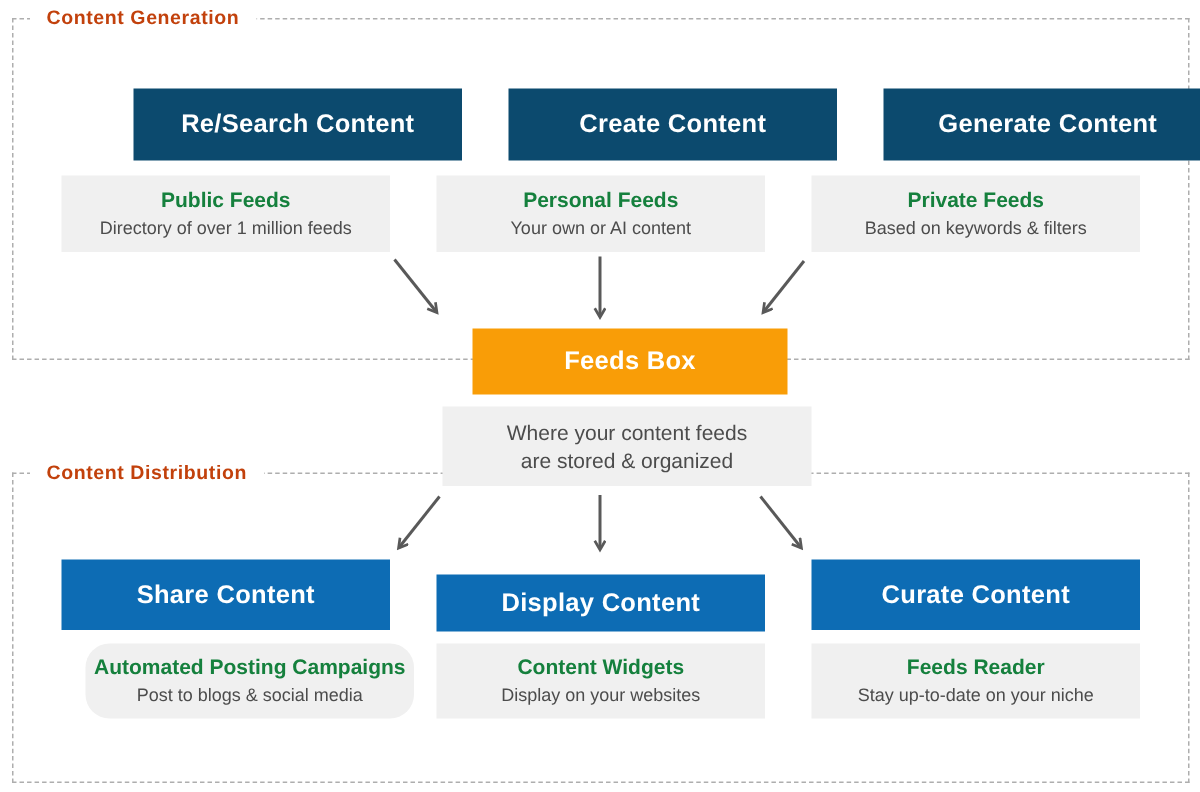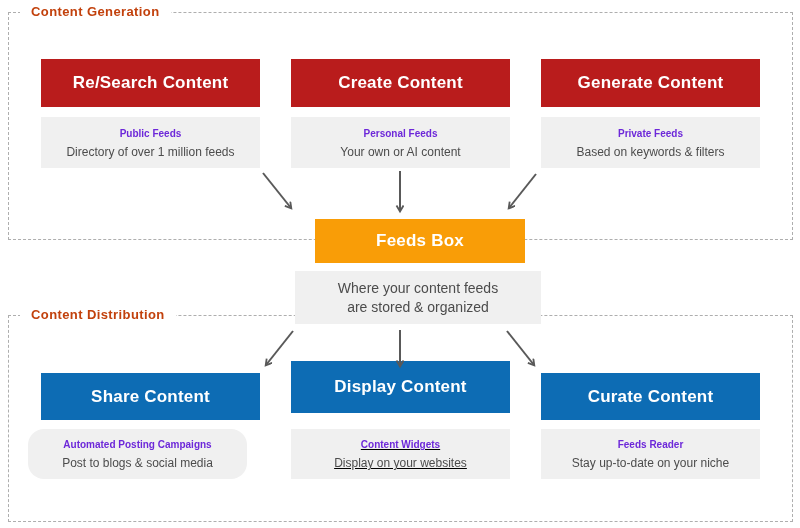--- a/index.html
+++ b/index.html
@@ -9,33 +9,33 @@
   }
   .dashed-box{position:absolute;border:1px dashed #aeaeae;box-sizing:border-box;}
   .section-label{
     position:absolute;background:#ffffff;color:#c2410c;font-weight:bold;
     font-size:13px;line-height:18px;padding:0 11px;letter-spacing:.4px;white-space:nowrap;
   }
   .hdr{
     position:absolute;height:48px;width:219px;display:flex;align-items:center;justify-content:center;
     color:#ffffff;font-weight:bold;font-size:17px;letter-spacing:.2px;box-sizing:border-box;
   }
-  .hdr.purple{background:#b91c1c;}
+  .hdr.purple{background:#0c4a6e;margin-left:48px;}
   .hdr.blue{background:#0D6CB4;}
   .hub-hdr{
     position:absolute;left:295px;top:219px;width:210px;height:44px;background:#F99D07;
     display:flex;align-items:center;justify-content:center;color:#ffffff;font-weight:bold;
     font-size:17px;letter-spacing:.2px;margin-left:20px;
   }
   .info{
     position:absolute;width:219px;height:51px;background:#F0F0F0;
     display:flex;flex-direction:column;align-items:center;justify-content:center;
     text-align:center;box-sizing:border-box;
   }
-  .info .t{font-weight:bold;font-size:10px;color:#6d28d9;line-height:19px;}
+  .info .t{font-weight:bold;font-size:14px;color:#15803d;line-height:19px;}
   .info .s{font-size:12px;color:#4c4c4c;line-height:19px;}
   .hub-info{
     position:absolute;left:295px;top:271px;width:246px;height:53px;background:#F0F0F0;
     display:flex;flex-direction:column;align-items:center;justify-content:center;text-align:center;
   }
   .hub-info .s{font-size:14px;color:#4c4c4c;line-height:19px;}
   svg.arrows{position:absolute;left:0;top:0;pointer-events:none;}
 </style>
 </head>
 <body>
@@ -65,28 +65,28 @@
     <div class="s">Based on keywords &amp; filters</div>
   </div>
 
   <div class="hub-hdr">Feeds Box</div>
   <div class="hub-info">
     <div class="s">Where your content feeds</div>
     <div class="s">are stored &amp; organized</div>
   </div>
 
   <div class="hdr blue" style="left:41px;top:373px;height:47px;">Share Content</div>
-  <div class="hdr blue" style="left:291px;top:361px;height:52px;">Display Content</div>
+  <div class="hdr blue" style="left:291px;top:383px;height:38px;">Display Content</div>
   <div class="hdr blue" style="left:541px;top:373px;height:47px;">Curate Content</div>
 
-  <div class="info" style="left:28px;top:429px;height:50px;border-radius:16px;">
+  <div class="info" style="left:57px;top:429px;height:50px;border-radius:16px;">
     <div class="t">Automated Posting Campaigns</div>
     <div class="s">Post to blogs &amp; social media</div>
   </div>
-  <div class="info" style="left:291px;top:429px;height:50px;text-decoration:underline;">
+  <div class="info" style="left:291px;top:429px;height:50px;">
     <div class="t">Content Widgets</div>
     <div class="s">Display on your websites</div>
   </div>
   <div class="info" style="left:541px;top:429px;height:50px;align-items:center;">
     <div class="t">Feeds Reader</div>
     <div class="s">Stay up-to-date on your niche</div>
   </div>
 
   <svg class="arrows" width="800" height="528" viewBox="0 0 800 528">
     <defs>

